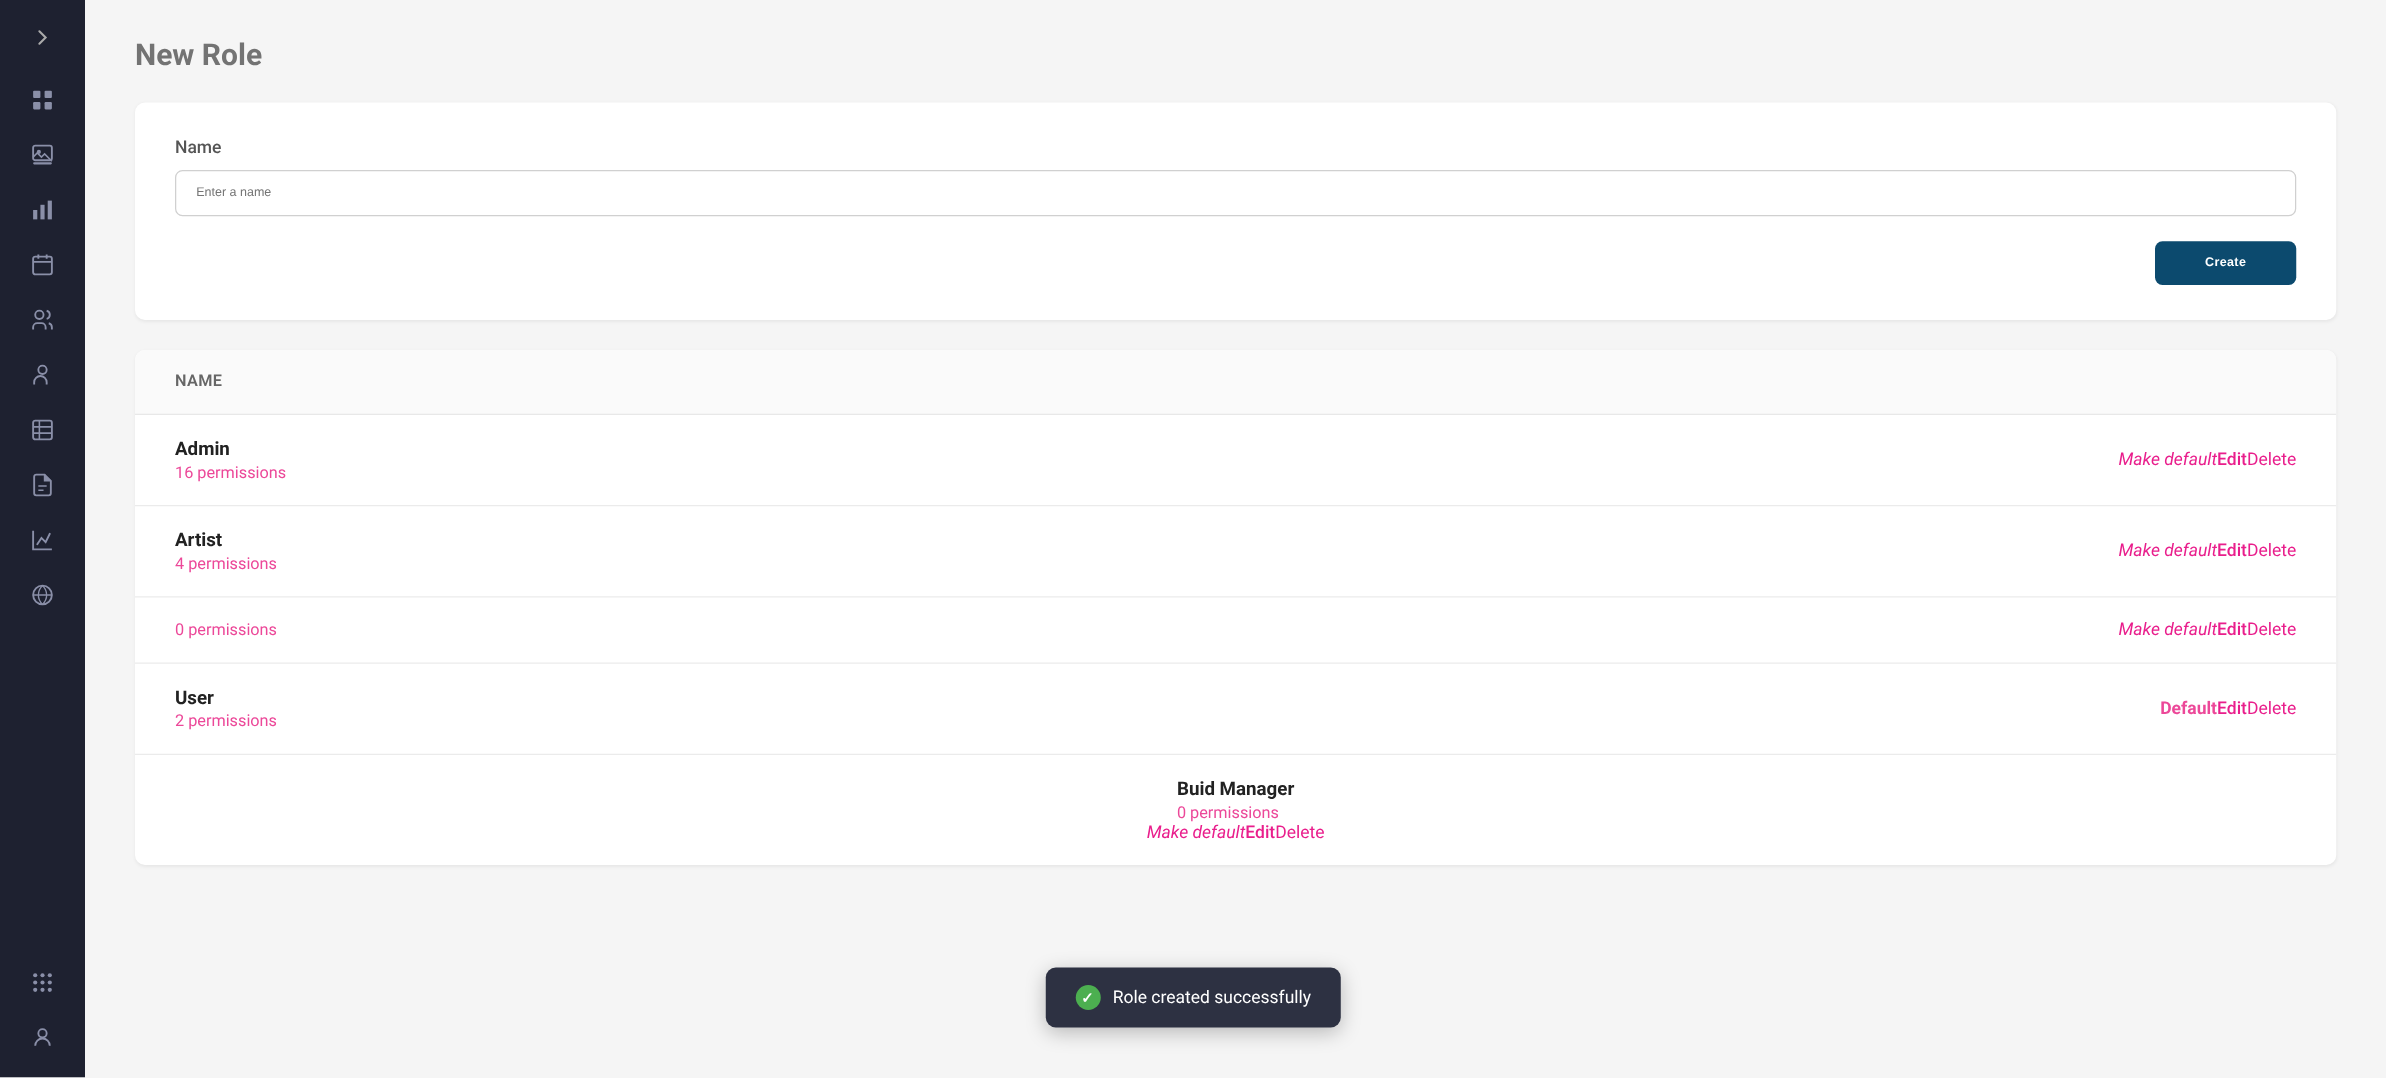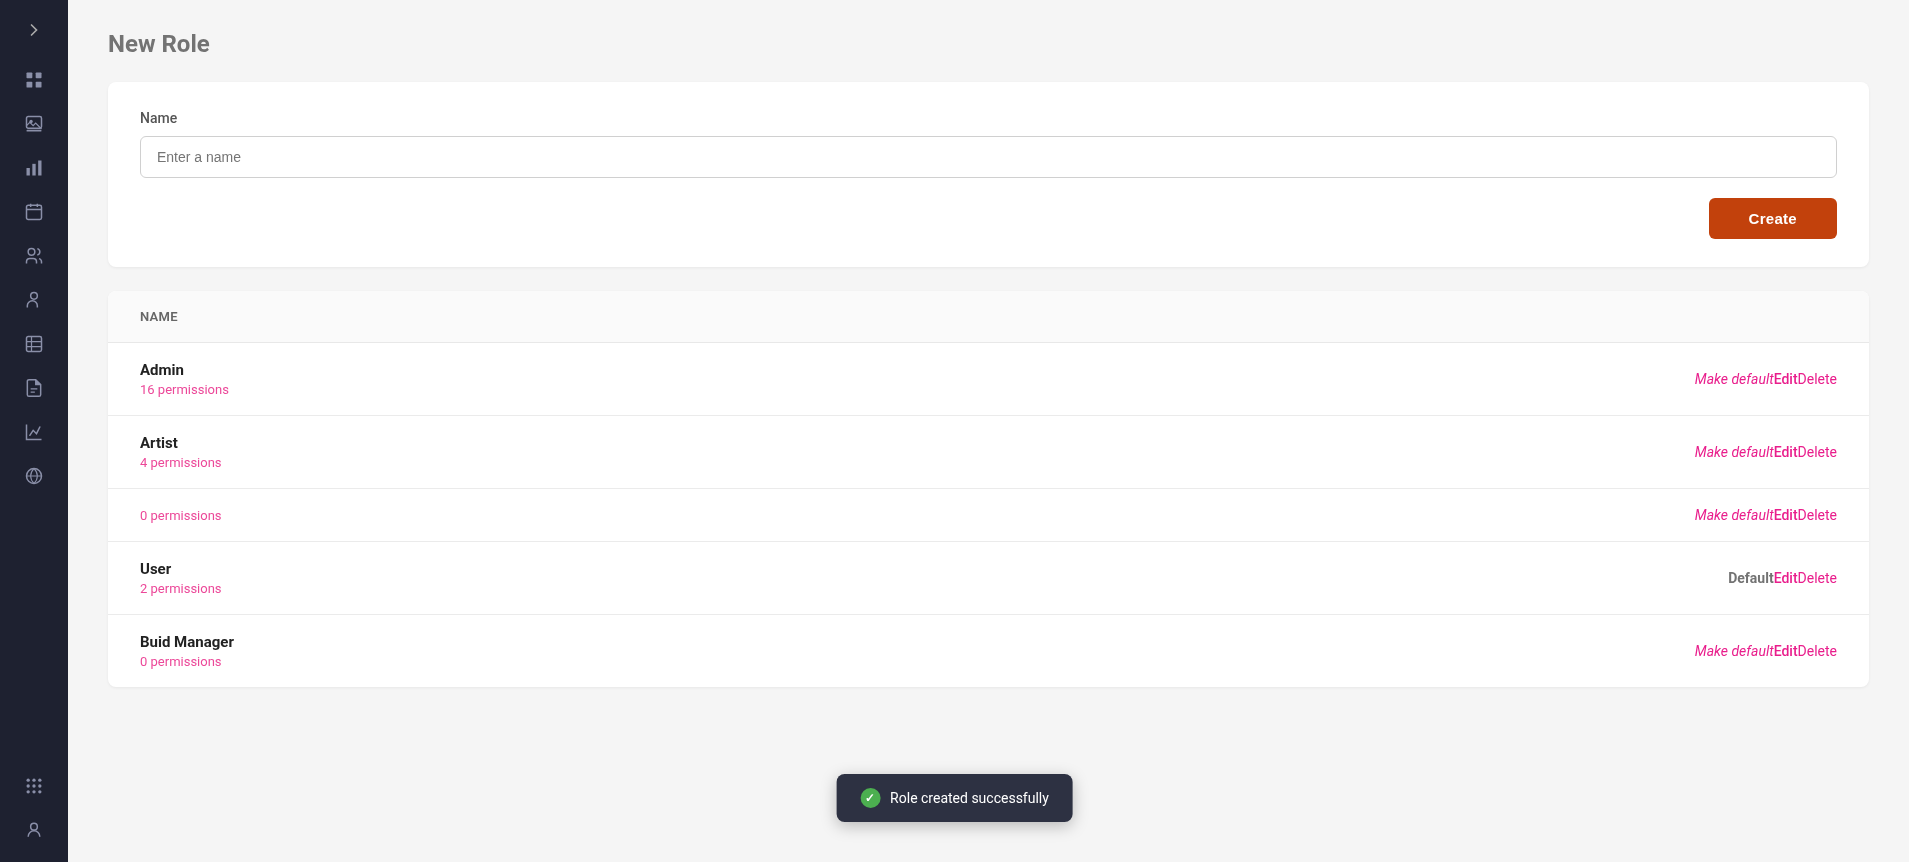--- a/index.html
+++ b/index.html
@@ -80,37 +80,37 @@
       font-size: 14px;
       color: #555;
       margin-bottom: 10px;
       font-weight: 500;
     }
     .name-input {
       width: 100%;
       padding: 12px 16px;
       border: 1.5px solid #d0d0d0;
       border-radius: 6px;
-      font-size: 14px;
+      font-size: 10px;
       color: #333;
       outline: none;
       background: #fff;
     }
     .create-btn-row {
       display: flex;
       justify-content: flex-end;
       margin-top: 20px;
     }
     .create-btn {
-      background: #c2410c;
+      background: #0c4a6e;
       color: #fff;
       border: none;
       border-radius: 6px;
       padding: 12px 40px;
-      font-size: 15px;
+      font-size: 10px;
       font-weight: 600;
       cursor: pointer;
       letter-spacing: 0.3px;
     }
 
     
     .table-card {
       background: #fff;
       border-radius: 8px;
       box-shadow: 0 1px 3px rgba(0,0,0,0.06);
@@ -164,21 +164,21 @@
     }
     .action-delete {
       font-size: 14px;
       color: #e91e8c;
       cursor: pointer;
       font-weight: 400;
     }
     .badge-default {
       font-size: 14px;
       font-weight: 700;
-      color: #737373;
+      color: #ec4899;
     }
 
     
     .toast {
       position: fixed;
       bottom: 40px;
       left: 50%;
       transform: translateX(-50%);
       background: #2d3142;
       color: #fff;
@@ -377,21 +377,21 @@
         <div class="role-name">User</div>
         <div class="role-permissions">2 permissions</div>
       </div>
       <div class="role-actions">
         <span class="badge-default">Default</span>
         <span class="action-edit">Edit</span>
         <span class="action-delete">Delete</span>
       </div>
     </div>
 
-    <div class="role-row" style="position:relative; overflow:visible;">
+    <div class="role-row" style="position:relative; overflow:visible;flex-direction:column;">
 
       <div class="role-info">
         <div class="role-name">Buid Manager</div>
         <div class="role-permissions">0 permissions</div>
       </div>
       <div class="role-actions">
         <span class="action-make-default">Make default</span>
         <span class="action-edit">Edit</span>
         <span class="action-delete">Delete</span>
       </div>

